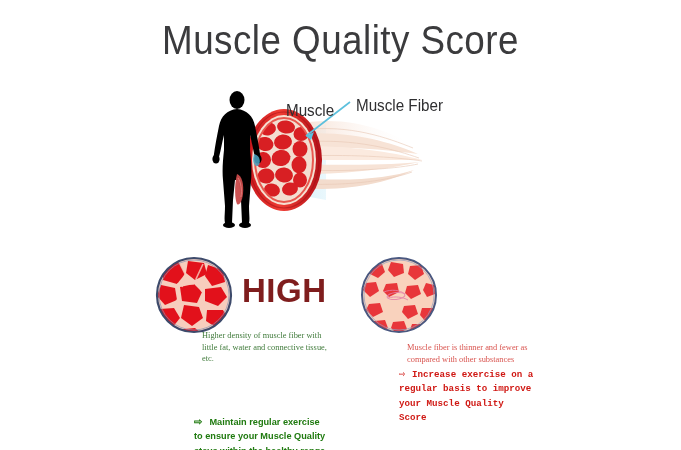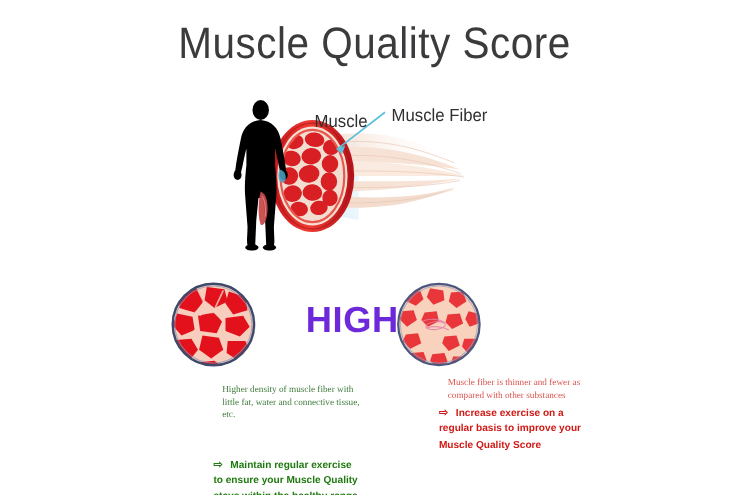--- a/index.html
+++ b/index.html
@@ -30,33 +30,33 @@
   .panel{position:absolute;top:250px;width:270px;height:185px;}
   .panel-high{left:150px;}
   .panel-low{left:355px;}
 
   .disc{position:absolute;left:5px;top:6px;width:78px;height:78px;border-radius:50%;
         overflow:hidden;}
   .disc svg{display:block;}
 
   .verdict{position:absolute;left:92px;top:24px;font-size:33px;font-weight:700;
            letter-spacing:.5px;line-height:1;font-family:"Liberation Sans",sans-serif;}
-  .verdict-high{color:#6d28d9;margin-left:36px;}
+  .verdict-high{color:#7f1d1d;}
   .verdict-low{color:#ea2019;}
 
   .desc{position:absolute;left:52px;top:80px;width:125px;
         font-family:"Liberation Serif",serif;font-size:8.4px;line-height:1.38;}
-  .desc-high{color:#3f7a3a;margin-top:18px;}
+  .desc-high{color:#3f7a3a;}
   .desc-low{color:#d9544f;margin-top:12px;}
 
   .advice{position:absolute;left:44px;top:118px;width:135px;
           font-family:"Liberation Sans",sans-serif;font-size:9.2px;font-weight:700;
           line-height:1.55;}
   .advice-high{color:#1f7a0f;margin-top:47px;}
-  .advice-low{color:#d01914;}
+  .advice-low{color:#d01914;font-family:Liberation Mono, monospace;}
   .advice .arrow{display:inline-block;margin-right:7px;font-size:10px;line-height:1;}
 </style>
 </head>
 <body>
 
 <div class="stage">
 
   <div class="title">Muscle Quality Score</div>
 
   <div class="diagram">

